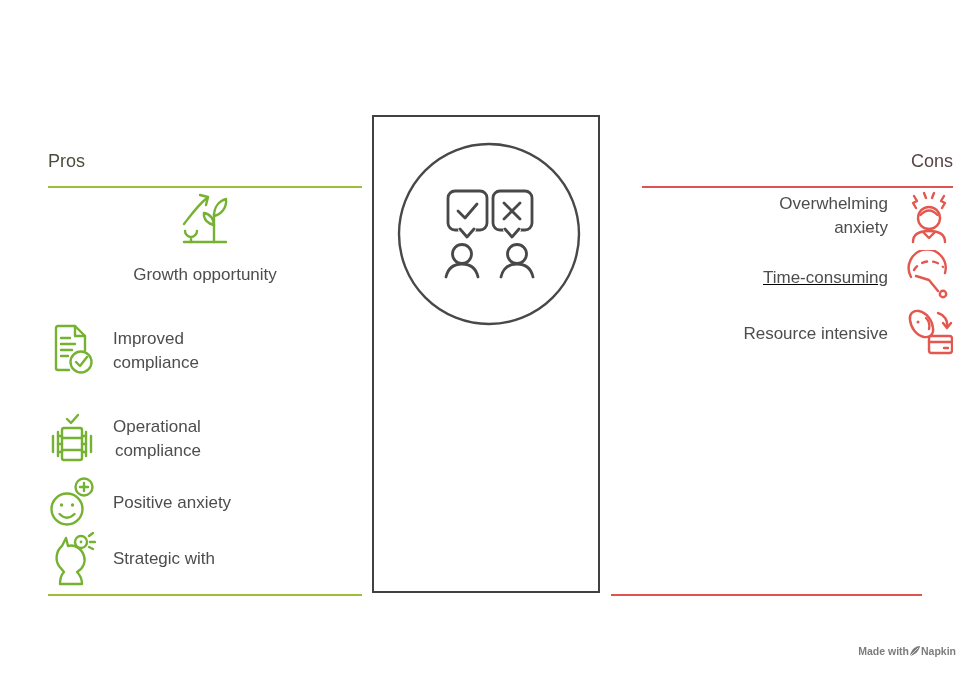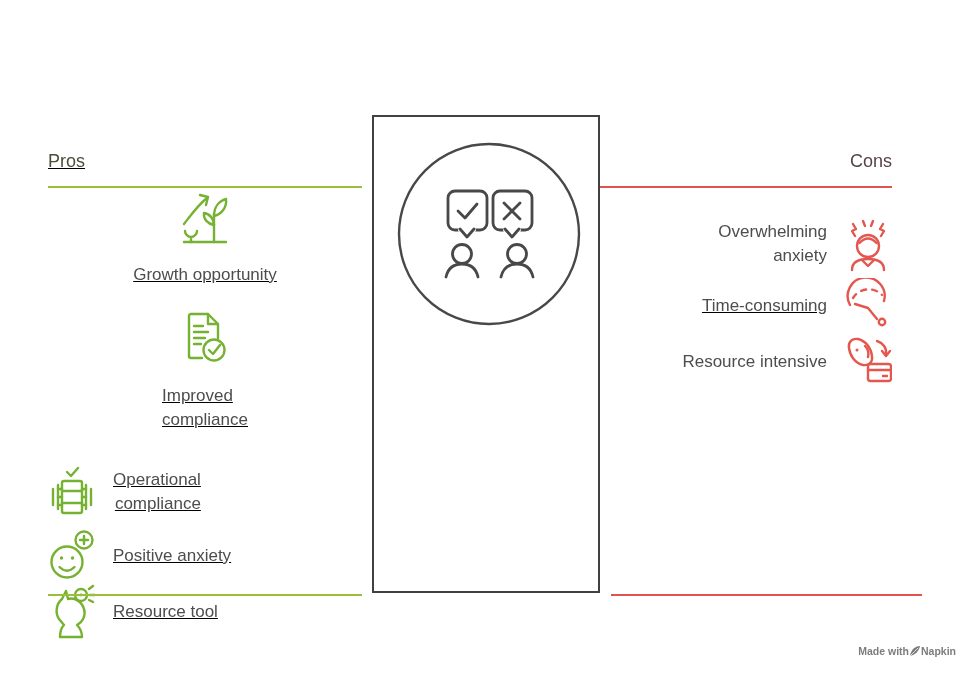--- a/index.html
+++ b/index.html
@@ -4,34 +4,34 @@
 <style>
   html,body{margin:0;padding:0;}
   body{
     width:972px;height:675px;position:relative;background:#ffffff;
     font-family:"Liberation Sans", sans-serif;overflow:hidden;
     --pros-accent:#9CBF3B;--pros-icon:#76B231;--pros-title:#4A4E38;
     --cons-accent:#DF5450;--cons-icon:#E4574F;--cons-title:#594345;
     --item-text:#4D4D4D;--center-stroke:#484848;--watermark:#7C7C7C;
   }
   .panel{position:absolute;top:150px;}
-  .panel.pros{left:48px;width:314px;text-decoration:underline;}
-  .panel.cons{left:581px;width:311px;}
+  .panel.pros{left:48px;width:314px;}
+  .panel.cons{left:642px;width:311px;}
   .panel-title{font-size:18px;font-weight:500;line-height:22px;padding-bottom:14px;}
   .pros .panel-title{color:var(--pros-title);border-bottom:2px solid var(--pros-accent);}
   .cons .panel-title{color:var(--cons-title);border-bottom:2px solid var(--cons-accent);text-align:right;}
   .row{display:flex;align-items:center;gap:17px;}
   .cons .row{justify-content:flex-end;}
   .pros .row:nth-of-type(1){margin-top:34px;}
   .pros .row:nth-of-type(2){margin-top:2px;flex-direction:column;}
-  .pros .row:nth-of-type(3){margin-top:24px;flex-direction:column;}
+  .pros .row:nth-of-type(3){margin-top:36px;}
   .pros .row:nth-of-type(4){margin-top:32px;text-align:right;}
   .pros .row:nth-of-type(5){margin-top:8px;}
   .cons .row:nth-of-type(1){margin-top:34px;}
-  .cons .row:nth-of-type(2){margin-top:28px;}
+  .cons .row:nth-of-type(2){}
   .cons .row:nth-of-type(3){margin-top:6px;text-decoration:underline;}
   .icon{width:48px;height:56px;flex:none;display:flex;align-items:center;justify-content:center;}
   .pros .icon{color:var(--pros-icon);}
   .cons .icon{color:var(--cons-icon);}
   .icon svg{width:48px;height:56px;display:block;}
   .item-label{font-size:17px;font-weight:500;color:var(--item-text);line-height:24px;}
   .cons .item-label{text-align:right;}
   .item-label span{display:block;}
   .rule{position:absolute;top:594px;height:2px;}
   .rule.green{left:48px;width:314px;background:var(--pros-accent);}
@@ -121,21 +121,21 @@
   <div class="row">
     <div class="icon">
       <svg viewBox="0 0 48 56" fill="none" stroke="currentColor" stroke-width="2.4" stroke-linecap="round" stroke-linejoin="round">
         <path d="M12 53 H34 C34 48 32 44 29 41 C35 38 38 31 36 25 C34 18 27 13 20 15 L18 7 L14 15 C8 20 7 29 11 35 L16 41 C13 44 12 48 12 53 Z"></path>
         <circle cx="33" cy="11" r="6" fill="#ffffff"></circle>
         <circle cx="33" cy="11" r="1.4" fill="currentColor" stroke="none"></circle>
         <path d="M41 5 L45 2 M42 11 H47 M41 16 L45 18"></path>
       </svg>
     </div>
     <div class="item-label">
-      <span>Resource tool</span>
+      <span>Strategic with</span>
       <span></span>
     </div>
   </div>
 </div>
 
 <div class="panel cons">
   <div class="panel-title">Cons</div>
 
   <div class="row">
     <div class="item-label">

